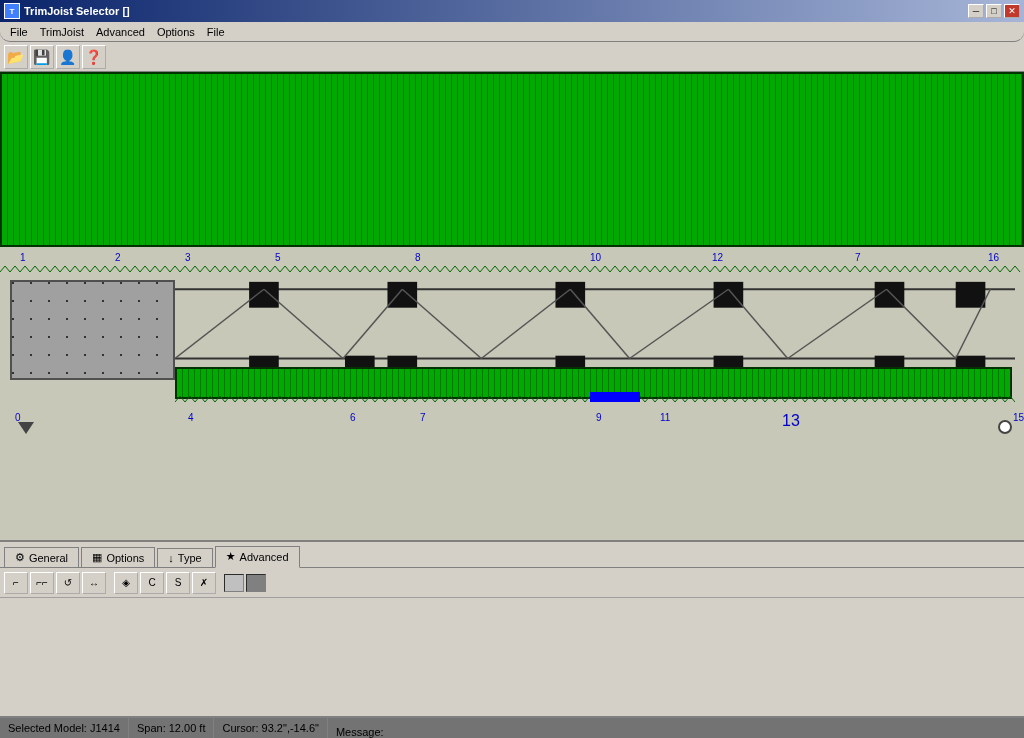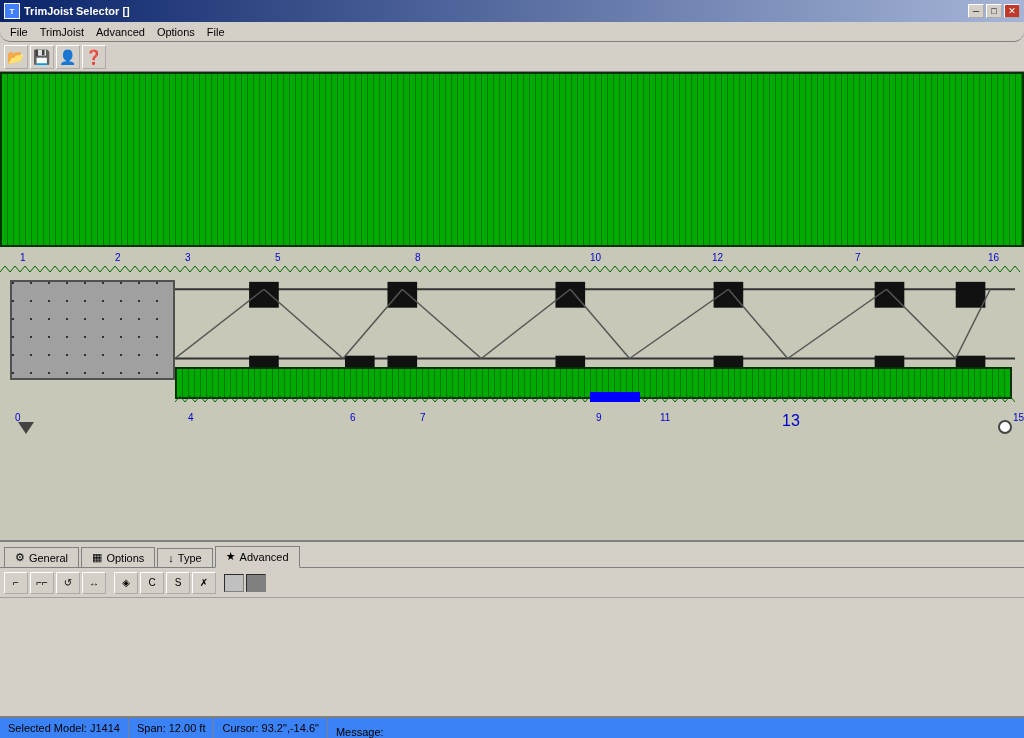--- a/index.html
+++ b/index.html
@@ -247,21 +247,21 @@
     }
     .data-table tr:first-child td { padding-top: 4px; }
 
     
     .status-bar {
       position: absolute;
       bottom: 0;
       left: 0;
       right: 0;
       height: 22px;
-      background: #3b82f6;
+      background: #737373;
       border-top: 2px solid #808080;
       display: flex;
       align-items: center;
     }
     .status-segment {
       padding: 0 8px;
       border-right: 1px solid #808080;
       height: 100%;
       display: flex;
       align-items: center;

